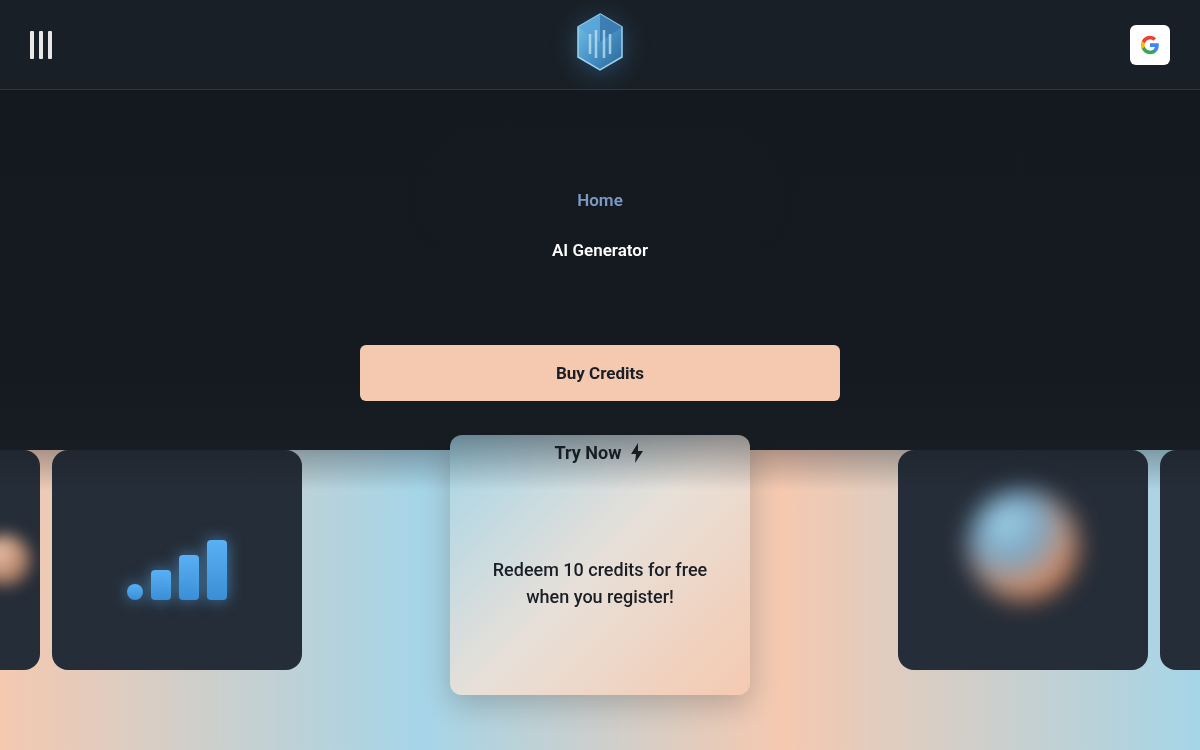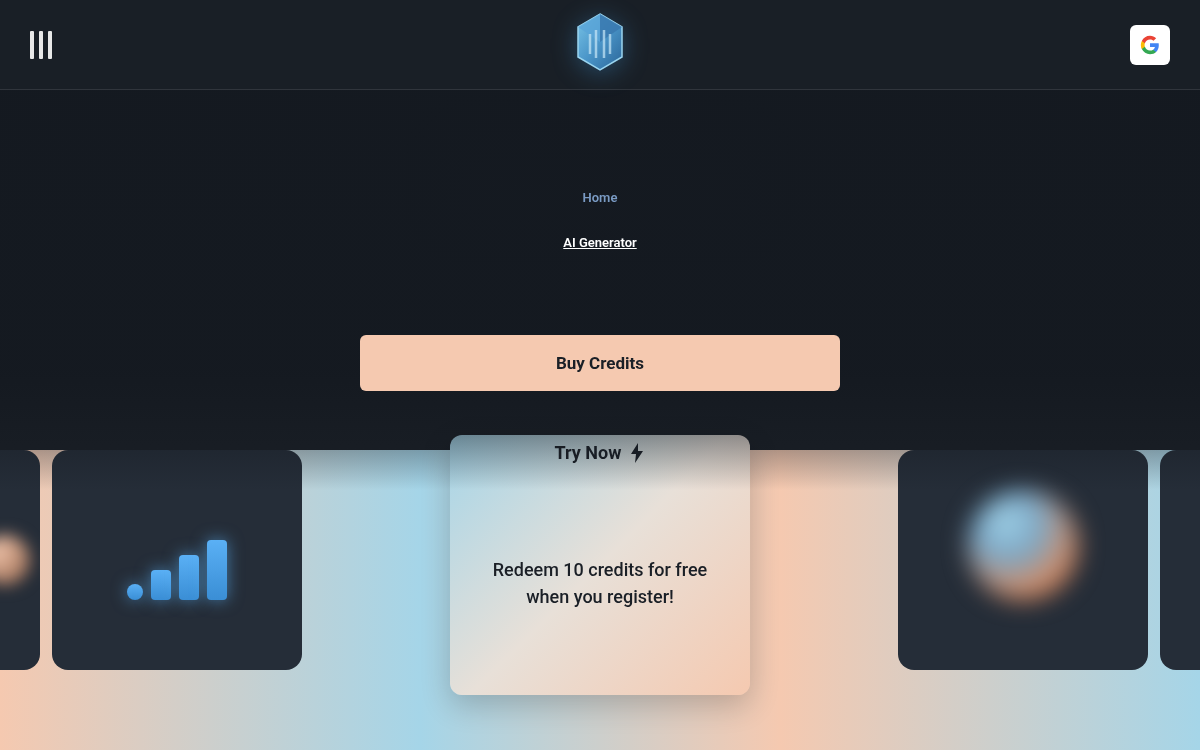--- a/index.html
+++ b/index.html
@@ -72,33 +72,32 @@
       height: 400px;
       background: linear-gradient(180deg, rgba(20,25,32,0.96) 0%, rgba(20,25,32,0.92) 70%, rgba(20,25,32,0) 100%);
       z-index: 50;
       display: flex;
       flex-direction: column;
       align-items: center;
       padding-top: 100px;
     }
     
     .nav-link {
-      font-size: 13px;
+      font-size: 17px;
       font-weight: 600;
       margin-bottom: 30px;
       cursor: pointer;
     }
     
     .nav-home {
       color: #7a9bc4;
     }
     
     .nav-ai {
       color: #ffffff;
-      text-decoration: underline;
     }
     
     .buy-credits-btn {
       margin-top: 55px;
       width: 480px;
       height: 56px;
       background: #f5c9b0;
       border-radius: 6px;
       display: flex;
       align-items: center;

